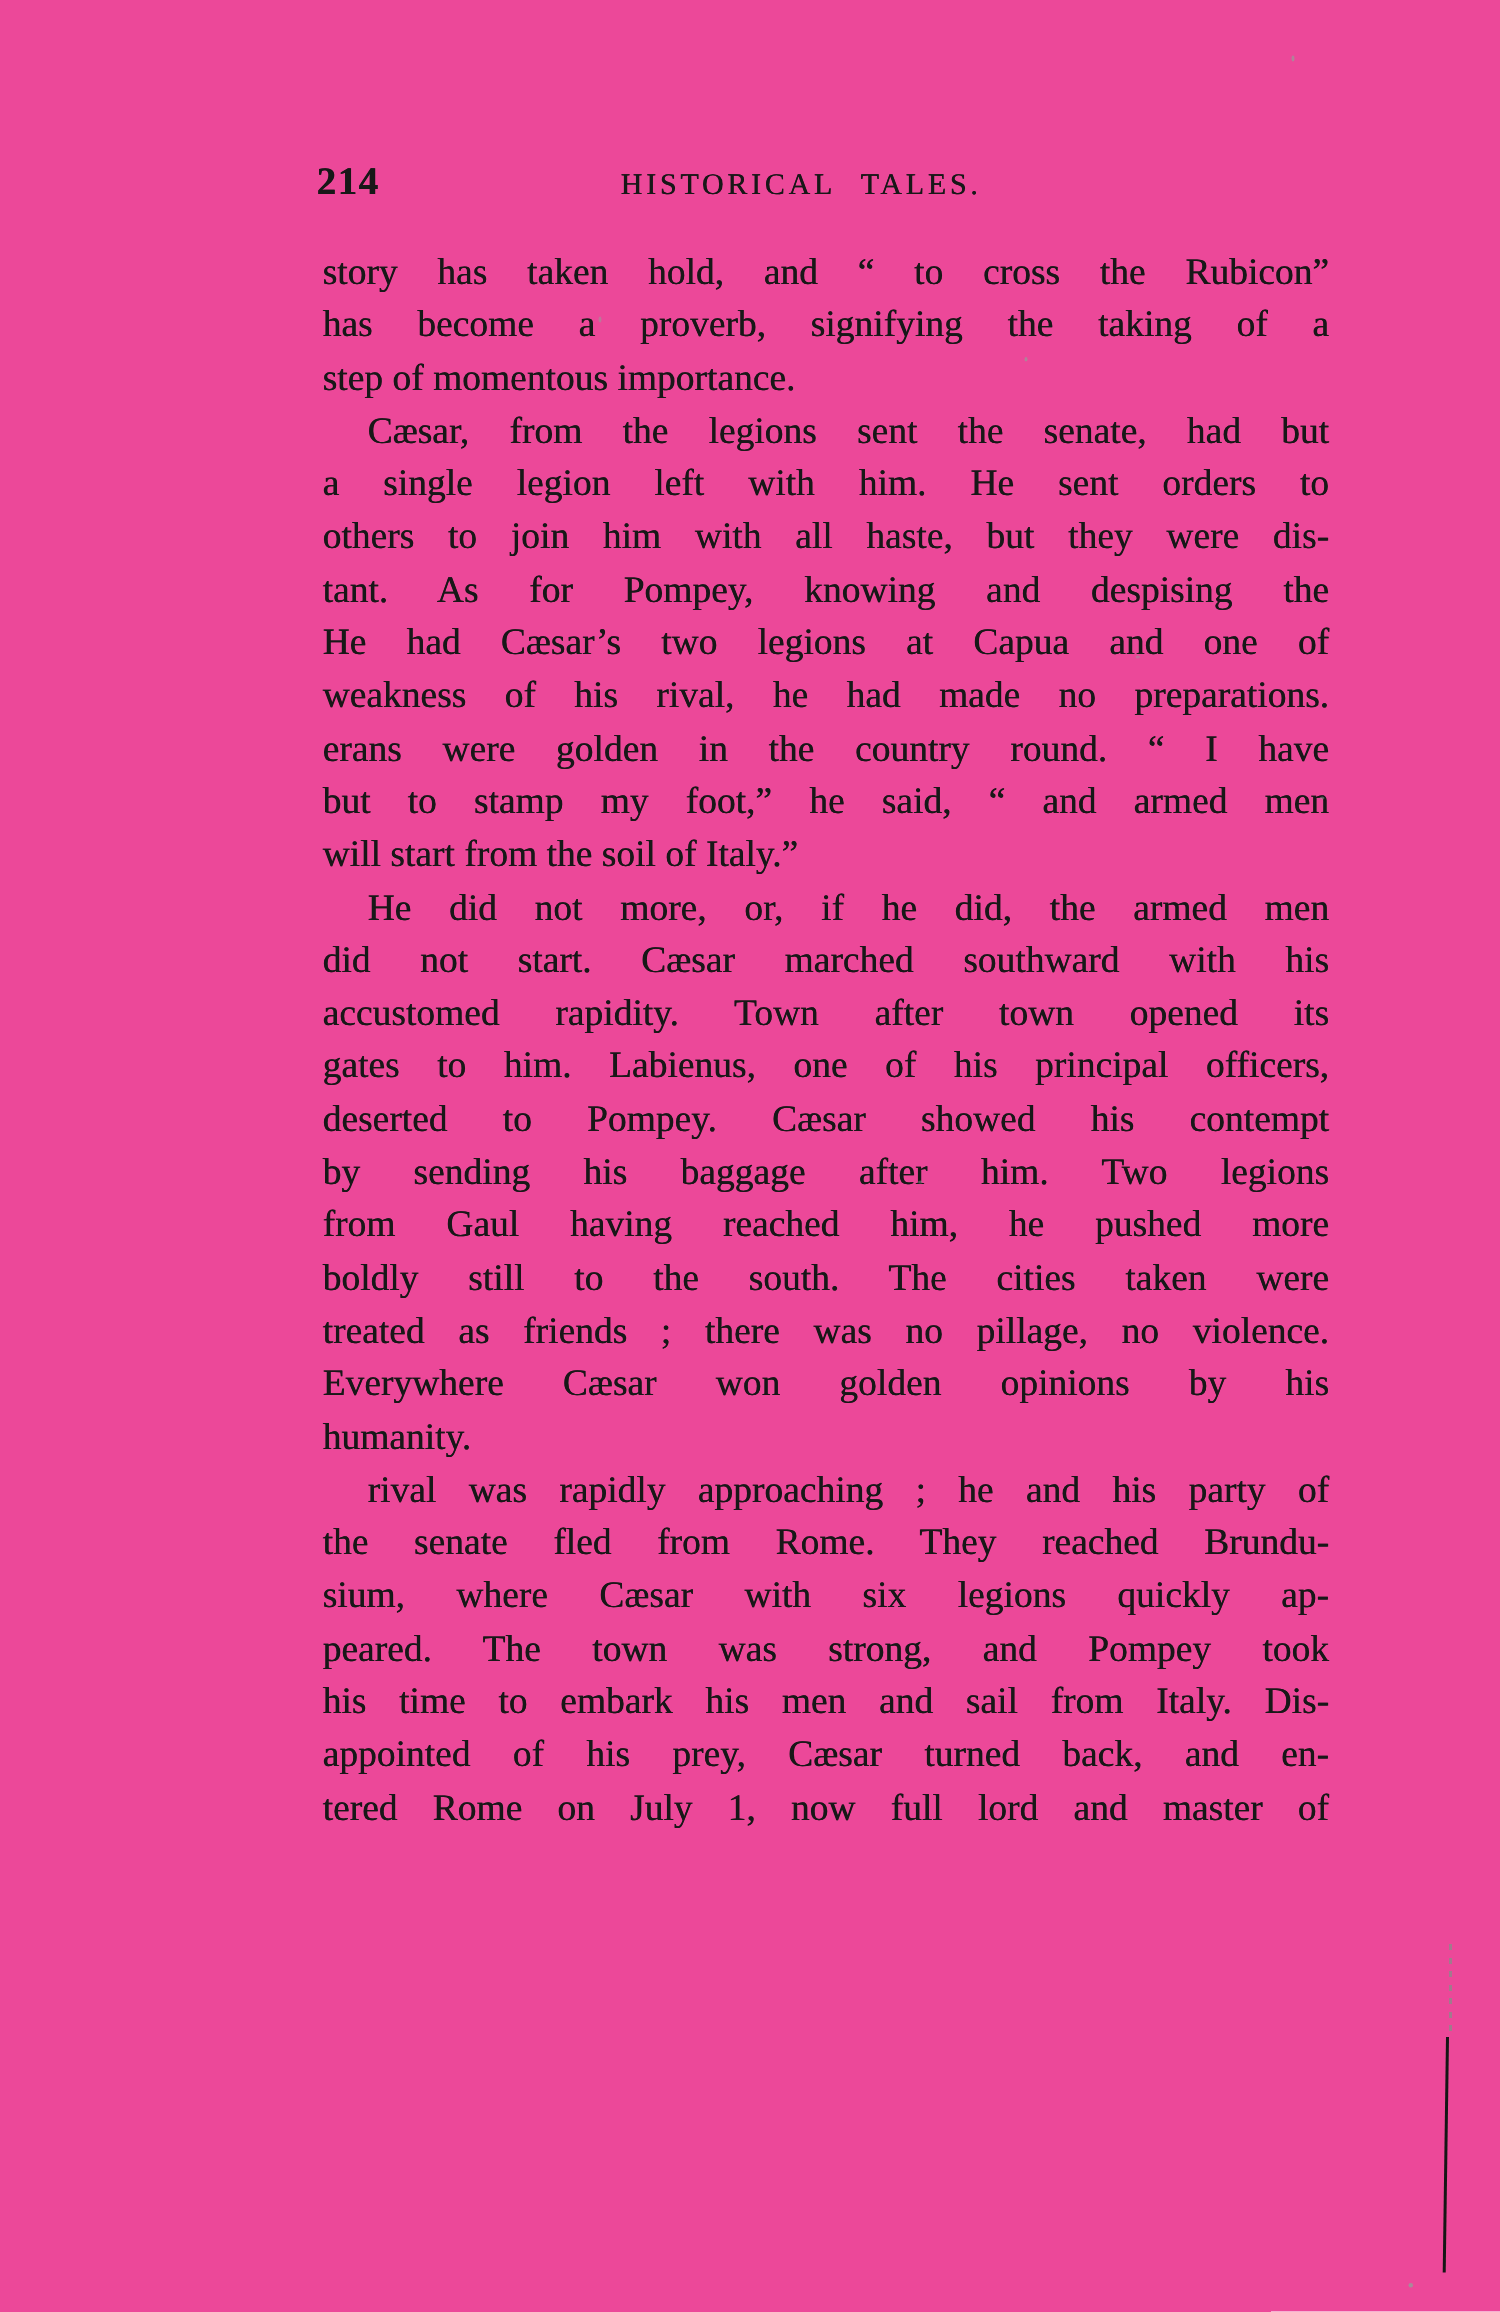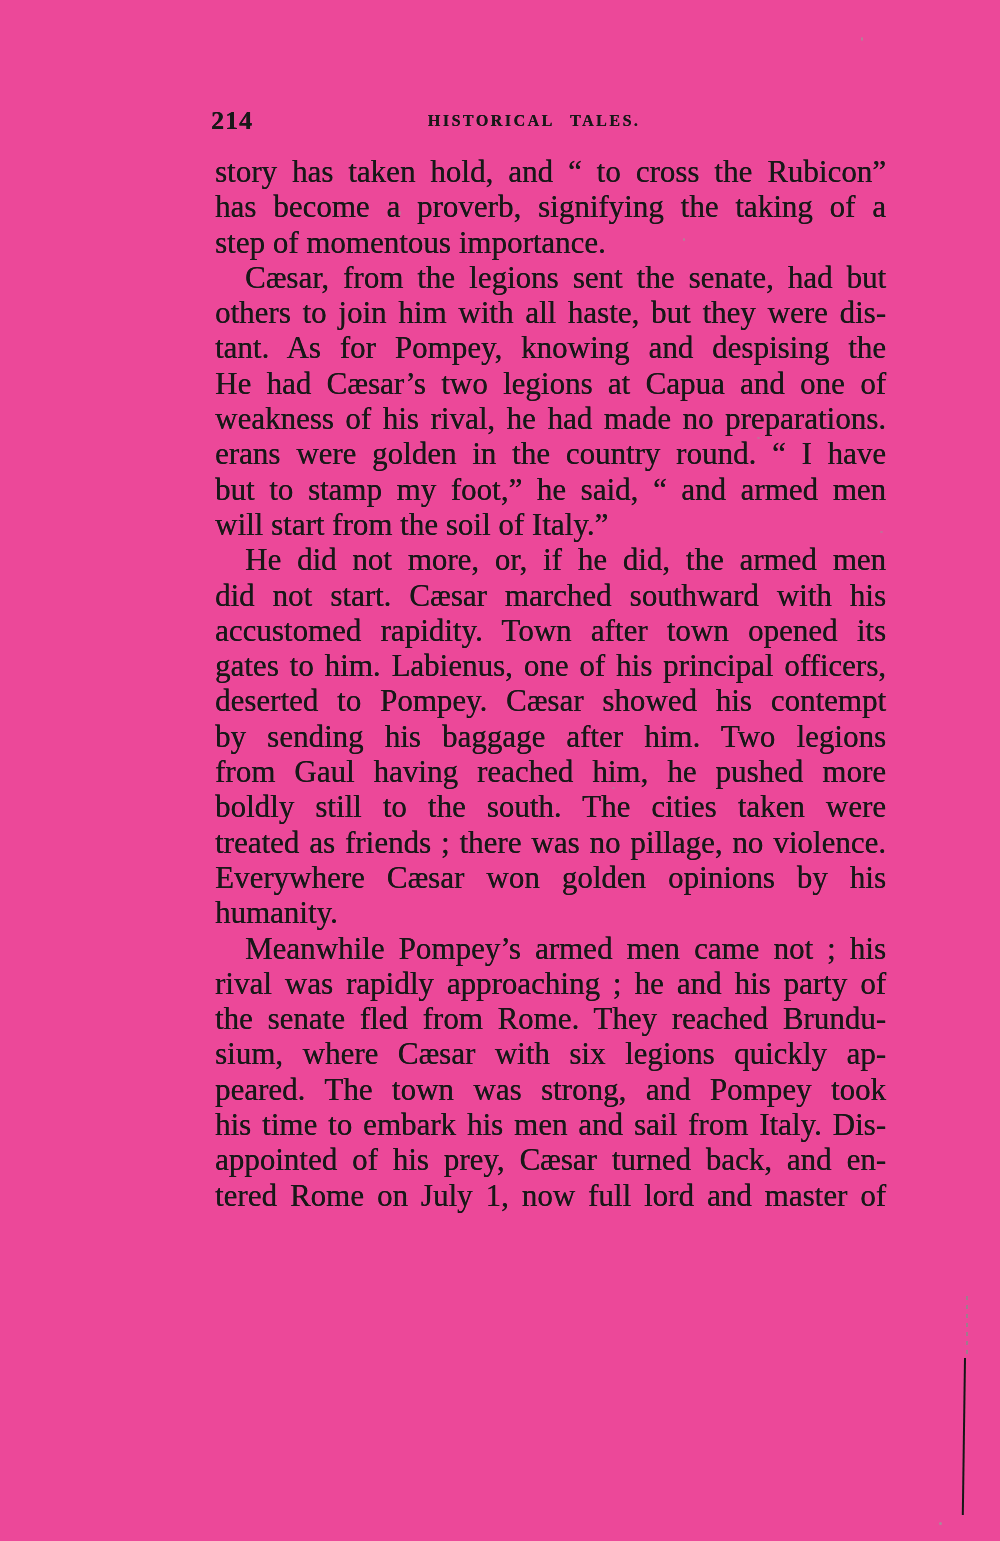--- a/index.html
+++ b/index.html
@@ -24,33 +24,33 @@
     font-size: 26px;
     font-weight: 700;
     letter-spacing: 1px;
     text-shadow: 0.3px 0 0 currentColor;
   }
   .running-header {
     position: absolute;
     left: 534px;
     top: 112px;
     transform: translateX(-50%);
-    font-size: 16px;
-    font-weight: 700;
+    font-size: 20px;
+    font-weight: 400;
     letter-spacing: 2.5px;
     word-spacing: 10px;
     white-space: nowrap;
     text-shadow: 0.3px 0 0 currentColor;
   }
   .text-body {
     position: absolute;
     left: 215px;
-    top: 154px;
+    top: 164px;
     width: 671px;
-    font-size: 31px;
+    font-size: 25px;
     line-height: 35.3px;
     text-shadow: 0.25px 0 0 currentColor;
   }
   .line {
     text-align: justify;
     text-align-last: justify;
     text-justify: inter-word;
     white-space: nowrap;
   }
   .line.last {
@@ -105,20 +105,21 @@
   <div class="running-header">HISTORICAL TALES.</div>
 
   <div class="text-body">
       <div class="paragraph">
         <div class="line">story has taken hold, and “ to cross the Rubicon”</div>
         <div class="line">has become a proverb, signifying the taking of a</div>
         <div class="line last">step of momentous importance.</div>
       </div>
       <div class="paragraph indent">
         <div class="line">Cæsar, from the legions sent the senate, had but</div>
+        <div class="line">a single legion left with him.  He sent orders to</div>
         <div class="line">others to join him with all haste, but they were dis-</div>
         <div class="line">tant.  As for Pompey, knowing and despising the</div>
         <div class="line">He had Cæsar’s two legions at Capua and one of</div>
         <div class="line">weakness of his rival, he had made no preparations.</div>
         <div class="line">erans were golden in the country round.  “ I have</div>
         <div class="line">but to stamp my foot,” he said, “ and armed men</div>
         <div class="line last">will start from the soil of Italy.”</div>
       </div>
       <div class="paragraph indent">
         <div class="line">He did not more, or, if he did, the armed men</div>
@@ -127,21 +128,20 @@
         <div class="line">gates to him.  Labienus, one of his principal officers,</div>
         <div class="line">deserted to Pompey.  Cæsar showed his contempt</div>
         <div class="line">by sending his baggage after him.  Two legions</div>
         <div class="line">from Gaul having reached him, he pushed more</div>
         <div class="line">boldly still to the south.  The cities taken were</div>
         <div class="line">treated as friends ; there was no pillage, no violence.</div>
         <div class="line">Everywhere Cæsar won golden opinions by his</div>
         <div class="line last">humanity.</div>
       </div>
       <div class="paragraph indent">
-        <div class="line">Meanwhile Pompey’s armed men came not ; his</div>
         <div class="line">rival was rapidly approaching ; he and his party of</div>
         <div class="line">the senate fled from Rome.  They reached Brundu-</div>
         <div class="line">sium, where Cæsar with six legions quickly ap-</div>
         <div class="line">peared.  The town was strong, and Pompey took</div>
         <div class="line">his time to embark his men and sail from Italy.  Dis-</div>
         <div class="line">appointed of his prey, Cæsar turned back, and en-</div>
         <div class="line">tered Rome on July 1, now full lord and master of</div>
       </div>
     </div>
 

